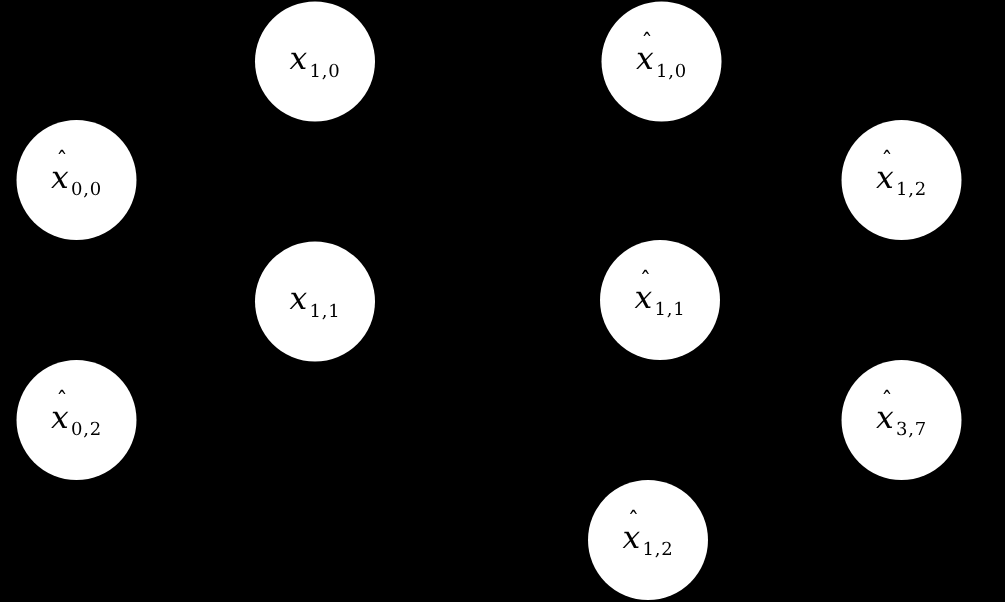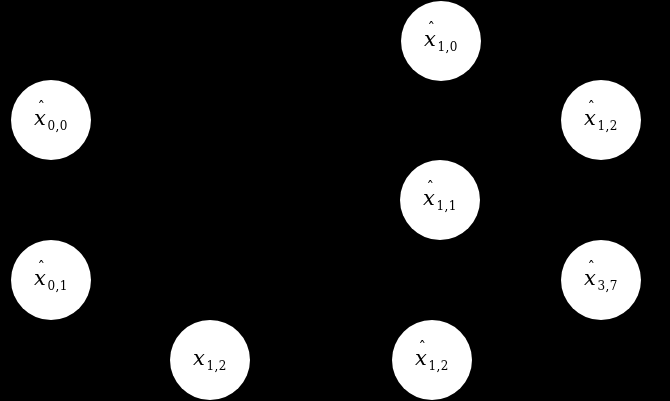--- a/index.html
+++ b/index.html
@@ -56,24 +56,27 @@
 </style>
 </head>
 <body>
 
 <div class="canvas" style="width: 670px; height: 401px; background: rgb(0, 0, 0);">
   <div class="node-layer">
       <div class="node" style="left: 11px; top: 80px; width: 80px; height: 80px; background: rgb(255, 255, 255);">
         <span class="node-label" style="color: rgb(0, 0, 0);"><span class="base">x<span class="hat">ˆ</span></span><span class="sub">0,0</span></span>
       </div>
       <div class="node" style="left: 11px; top: 240px; width: 80px; height: 80px; background: rgb(255, 255, 255);">
-        <span class="node-label" style="color: rgb(0, 0, 0);"><span class="base">x<span class="hat">ˆ</span></span><span class="sub">0,1</span></span>
+        <span class="node-label" style="color: rgb(0, 0, 0);"><span class="base">x<span class="hat">ˆ</span></span><span class="sub">0,2</span></span>
       </div>
-      <div class="node" style="left: 170px; top: 320px; width: 80px; height: 80px; background: rgb(255, 255, 255);">
-        <span class="node-label" style="color: rgb(0, 0, 0);"><span class="base">x</span><span class="sub">1,2</span></span>
+      <div class="node" style="left: 170px; top: 1px; width: 80px; height: 80px; background: rgb(255, 255, 255);">
+        <span class="node-label" style="color: rgb(0, 0, 0);"><span class="base">x</span><span class="sub">1,0</span></span>
+      </div>
+      <div class="node" style="left: 170px; top: 161px; width: 80px; height: 80px; background: rgb(255, 255, 255);">
+        <span class="node-label" style="color: rgb(0, 0, 0);"><span class="base">x</span><span class="sub">1,1</span></span>
       </div>
       <div class="node" style="left: 401px; top: 1px; width: 80px; height: 80px; background: rgb(255, 255, 255);">
         <span class="node-label" style="color: rgb(0, 0, 0);"><span class="base">x<span class="hat">ˆ</span></span><span class="sub">1,0</span></span>
       </div>
       <div class="node" style="left: 400px; top: 160px; width: 80px; height: 80px; background: rgb(255, 255, 255);">
         <span class="node-label" style="color: rgb(0, 0, 0);"><span class="base">x<span class="hat">ˆ</span></span><span class="sub">1,1</span></span>
       </div>
       <div class="node" style="left: 392px; top: 320px; width: 80px; height: 80px; background: rgb(255, 255, 255);">
         <span class="node-label" style="color: rgb(0, 0, 0);"><span class="base">x<span class="hat">ˆ</span></span><span class="sub">1,2</span></span>
       </div>

